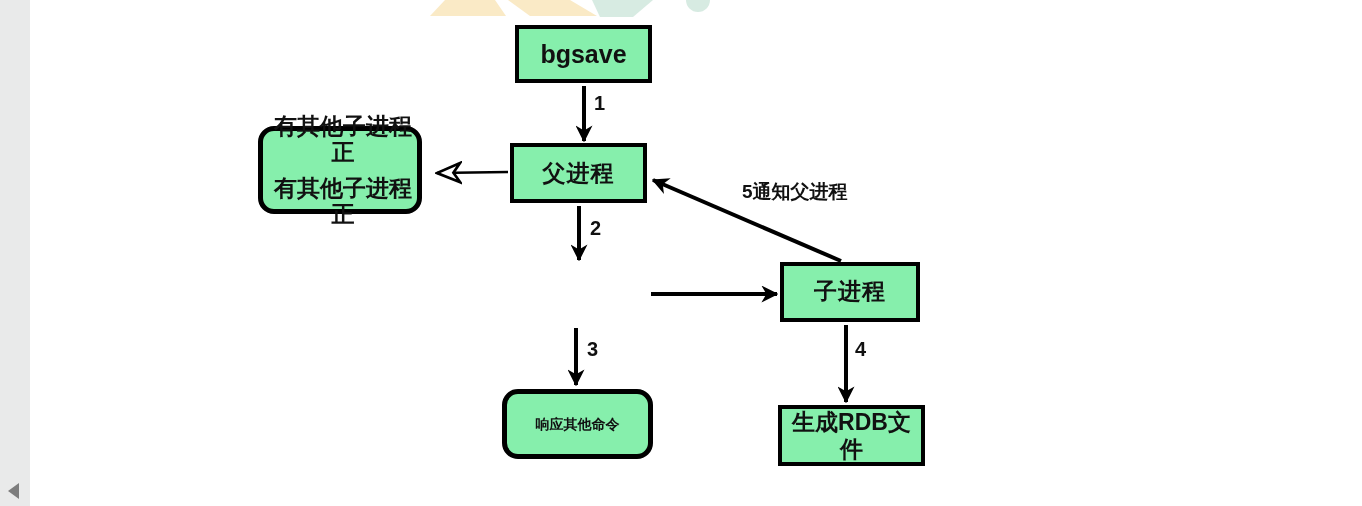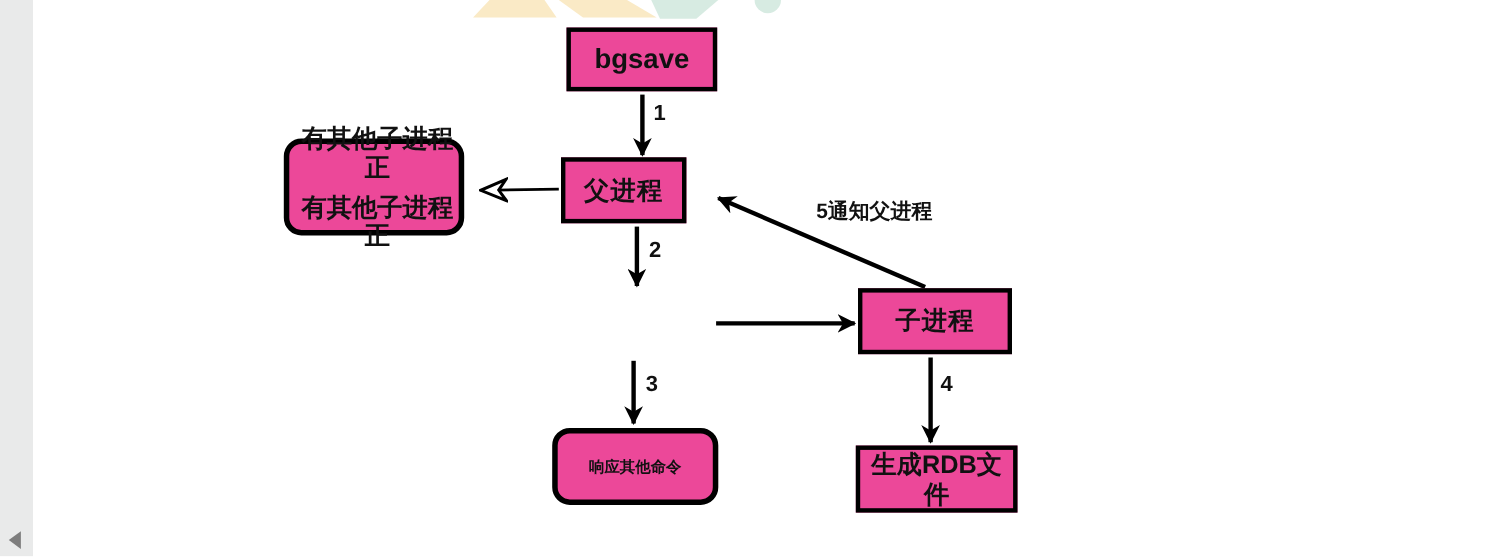--- a/index.html
+++ b/index.html
@@ -34,21 +34,21 @@
   
   svg.layer {
     position: absolute;
     left: 0; top: 0;
     width: 1362px; height: 506px;
   }
   
   .node {
     position: absolute;
     box-sizing: border-box;
-    background: #ec4899;
+    background: #86efac;
     border: 4px solid #000000;
     display: flex;
     align-items: center;
     justify-content: center;
     font-weight: bold;
     color: #111111;
     text-align: center;
     line-height: 1.15;
   }
   .node.rounded {
@@ -56,21 +56,21 @@
     border-radius: 16px;
   }
   .node.multiline {
     flex-direction: column;
     justify-content: center;
     align-items: flex-start;
     padding-left: 6px;
     gap: 9px;
   }
   #node-bgsave   { left: 515px; top: 25px;  width: 137px; height: 58px; font-size: 25px; }
-  #node-parent   { left: 510px; top: 143px; width: 114px; height: 60px; font-size: 23px; letter-spacing: 1px; }
+  #node-parent   { left: 510px; top: 143px; width: 137px; height: 60px; font-size: 23px; letter-spacing: 1px; }
   #node-busy     { left: 258px; top: 126px; width: 164px; height: 88px; font-size: 23px; }
   #node-fork     { left: 505px; top: 263px; width: 143px; height: 62px; font-size: 25px; }
   #node-child    { left: 780px; top: 262px; width: 140px; height: 60px; font-size: 23px; letter-spacing: 1px; font-family: Liberation Serif, serif; }
   #node-respond  { left: 502px; top: 389px; width: 151px; height: 70px; font-size: 14px; }
   #node-rdb      { left: 778px; top: 405px; width: 147px; height: 61px; font-size: 23px; }
   
   .edge-label {
     position: absolute;
     font-weight: bold;
     color: #111111;

